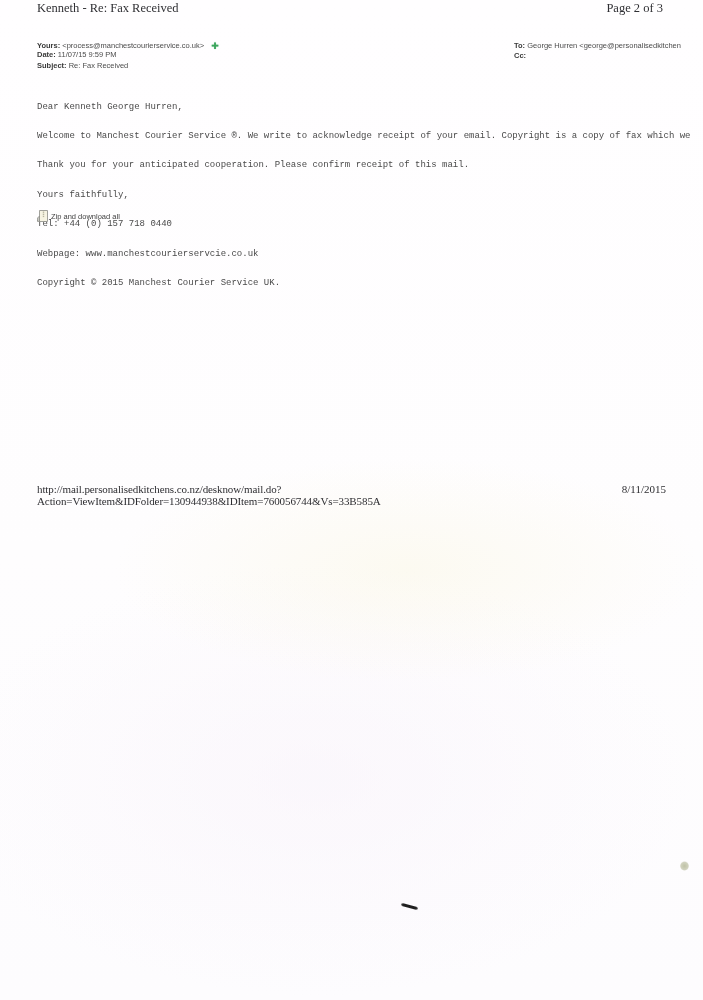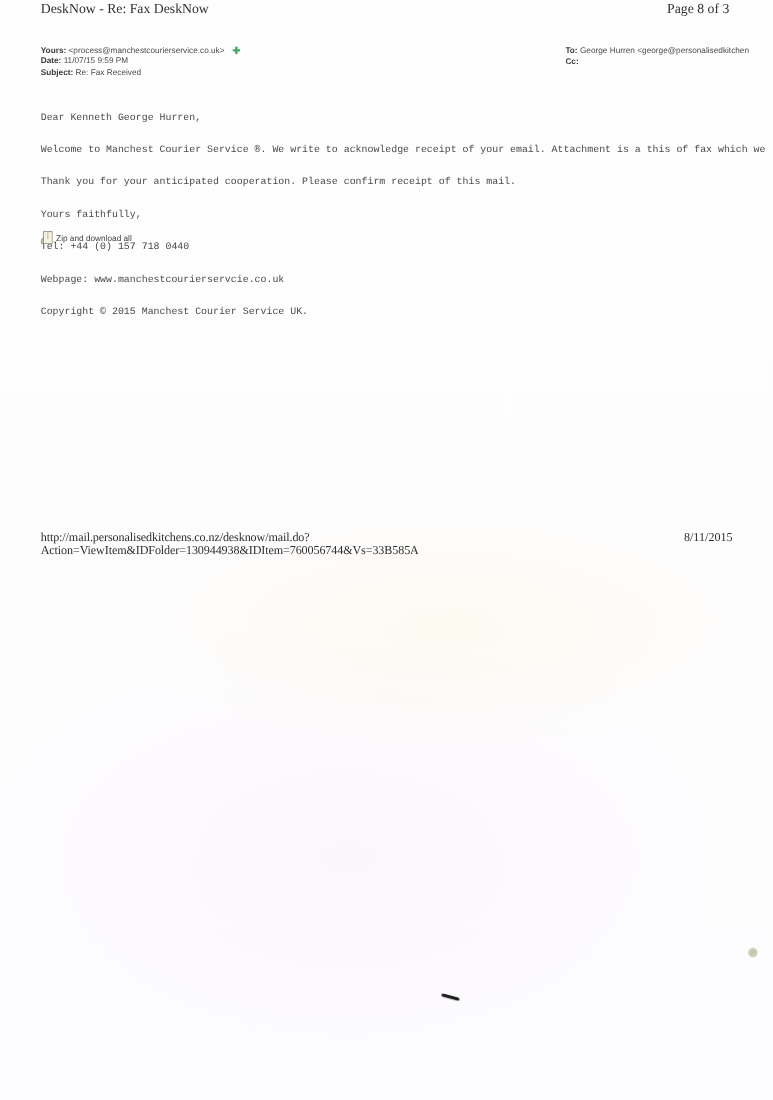--- a/index.html
+++ b/index.html
@@ -78,22 +78,22 @@
     background:radial-gradient(circle,#b5b897 0%,#c9cbb4 55%,transparent 75%);
     opacity:.85;filter:blur(.4px);
   }
 </style>
 </head>
 <body>
 
 <div class="page">
 
   <div class="doc-header">
-    <span>DeskNow - Re: Fax DeskNow</span>
-    <span>Page 8 of 3</span>
+    <span>Kenneth - Re: Fax Received</span>
+    <span>Page 2 of 3</span>
   </div>
 
   <div class="meta-left">
     <div class="meta-line">
       <b>Yours:</b>
       <span>&lt;process@manchestcourierservice.co.uk&gt;</span>
       <span class="plus-icon">✚</span>
     </div>
     <div class="meta-line">
       <b>Date:</b>
@@ -110,21 +110,21 @@
       <b>To:</b>
       <span>George Hurren &lt;george@personalisedkitchen</span>
     </div>
     <div class="meta-line">
       <b>Cc:</b>
     </div>
   </div>
 
   <div class="mail-body">
     <div>Dear Kenneth George Hurren,</div>
-    <div>Welcome to Manchest Courier Service ®. We write to acknowledge receipt of your email. Attachment is a this of fax which we</div>
+    <div>Welcome to Manchest Courier Service ®. We write to acknowledge receipt of your email. Copyright is a copy of fax which we</div>
     <div>Thank you for your anticipated cooperation. Please confirm receipt of this mail.</div>
     <div>Yours faithfully,</div>
     <div>Tel: +44 (0) 157 718 0440</div>
     <div>Webpage: www.manchestcourierservcie.co.uk</div>
     <div>Copyright © 2015 Manchest Courier Service UK.</div>
   </div>
 
 
   <div class="zip-row">
     <svg class="zip-icon" viewBox="0 0 11 12" xmlns="http://www.w3.org/2000/svg">

